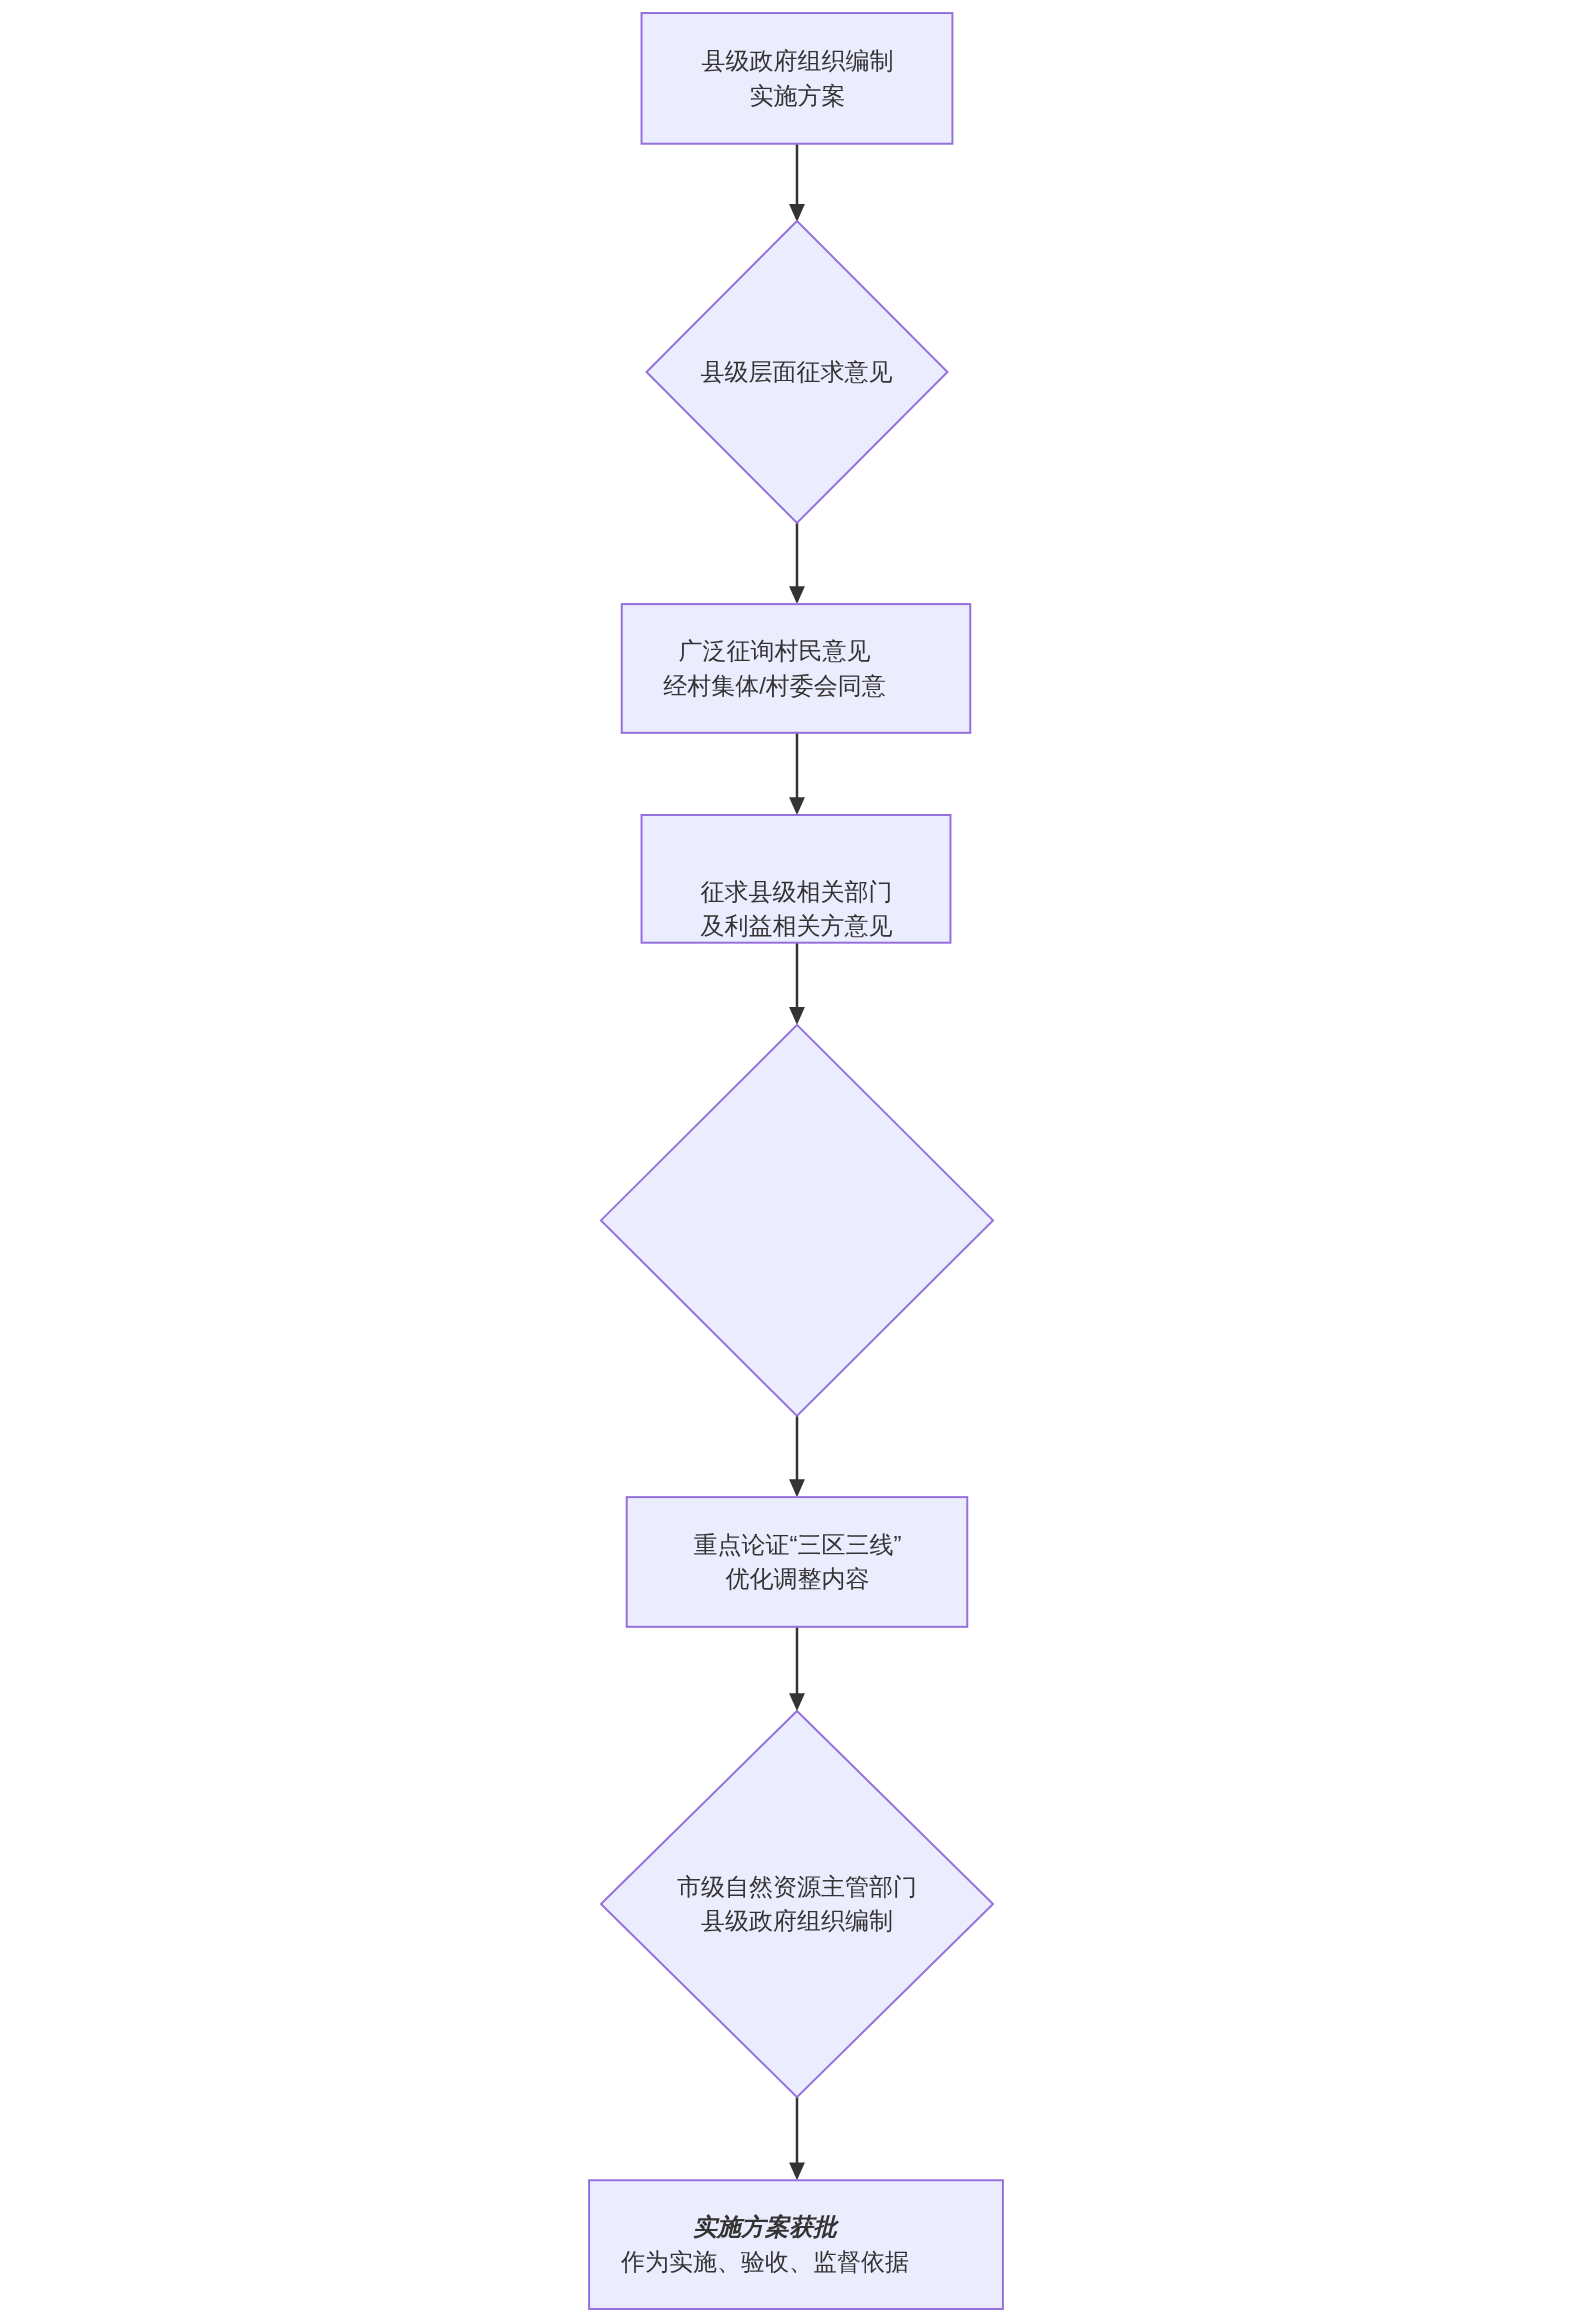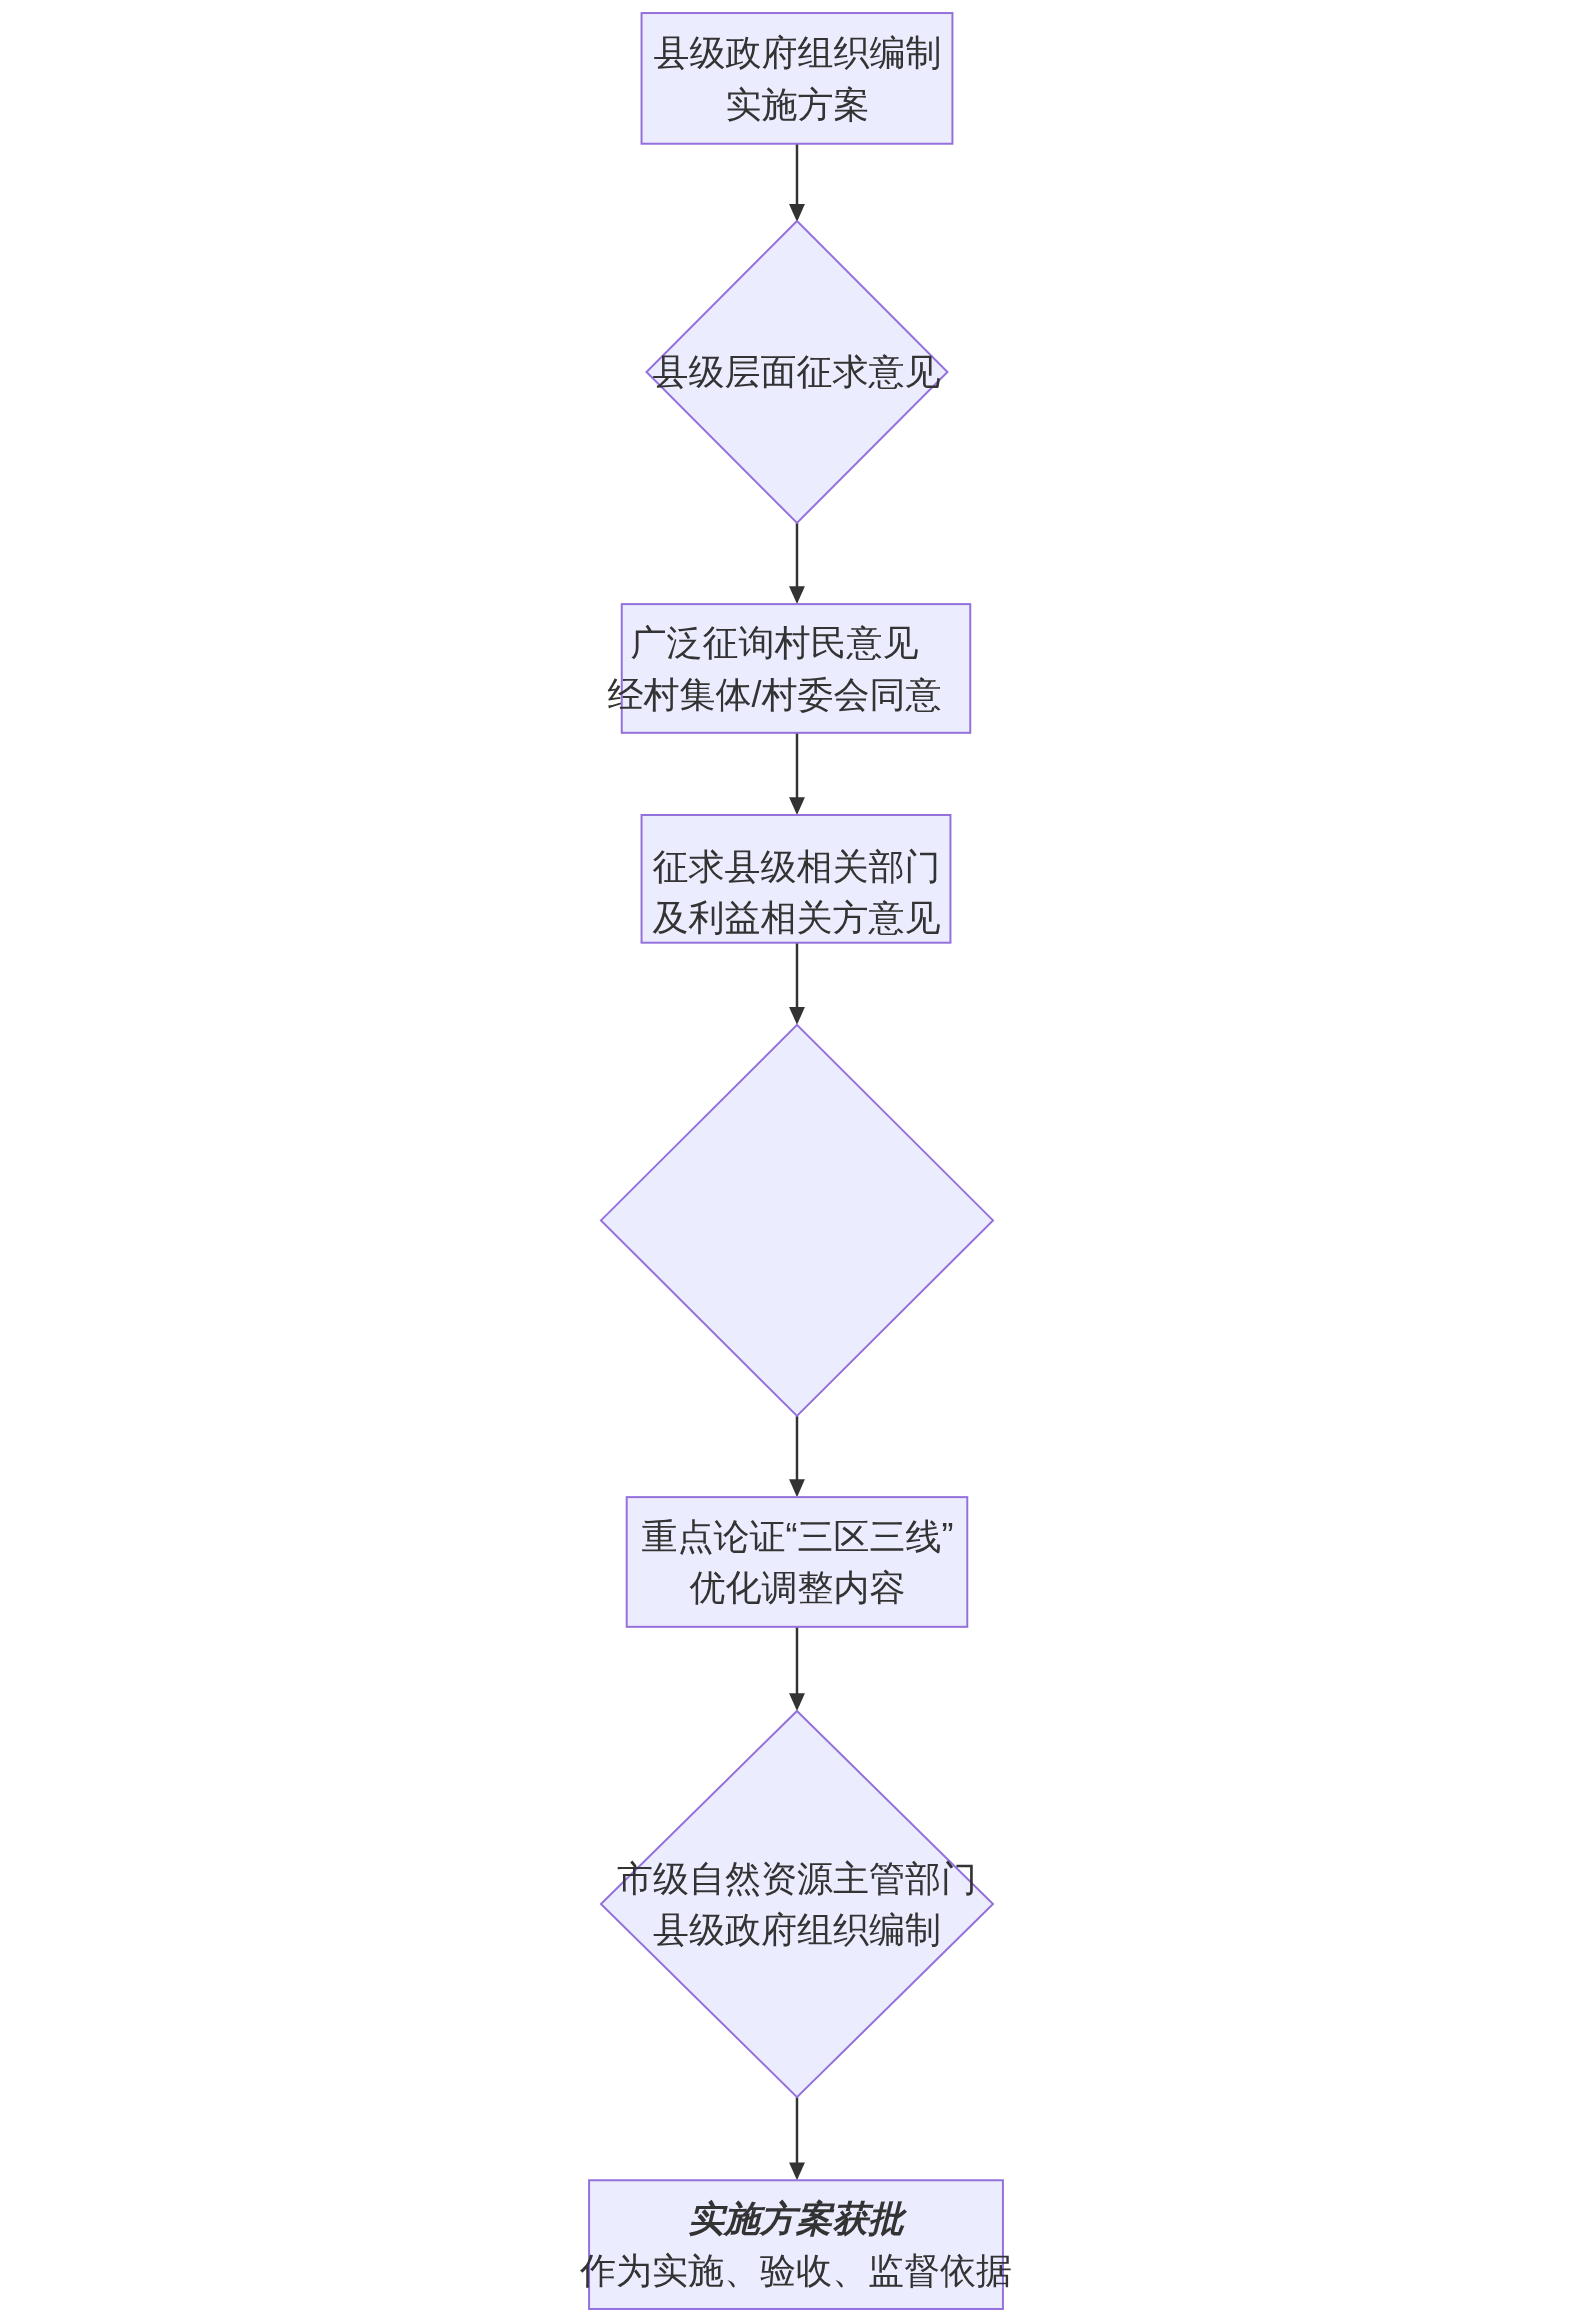--- a/index.html
+++ b/index.html
@@ -35,21 +35,21 @@
     stroke: none;
   }
   .label {
     position: absolute;
     display: flex;
     flex-direction: column;
     align-items: center;
     justify-content: center;
     text-align: center;
     color: #333333;
-    font-size: 36px;
+    font-size: 24px;
     line-height: 1.42;
     pointer-events: none;
   }
   .label .ln {
     white-space: nowrap;
   }
   .label .em {
     font-weight: bold;
     font-style: italic;
   }
@@ -123,19 +123,19 @@
   <div class="label" style="left:627px; top:1497px; width:341px; height:130px;">
     <div class="ln">重点论证“三区三线”</div>
     <div class="ln">优化调整内容</div>
   </div>
 
   <div class="label" style="left:601px; top:1711px; width:392px; height:386px;">
     <div class="ln">市级自然资源主管部门</div>
     <div class="ln">县级政府组织编制</div>
   </div>
 
-  <div class="label" style="left:589px; top:2180px; width:414px; height:129px;">
+  <div class="label" style="left:558px; top:2180px; width:414px; height:129px;">
     <div class="ln em">实施方案获批</div>
     <div class="ln">作为实施、验收、监督依据</div>
   </div>
 
 </div>
 
 
 </body></html>

